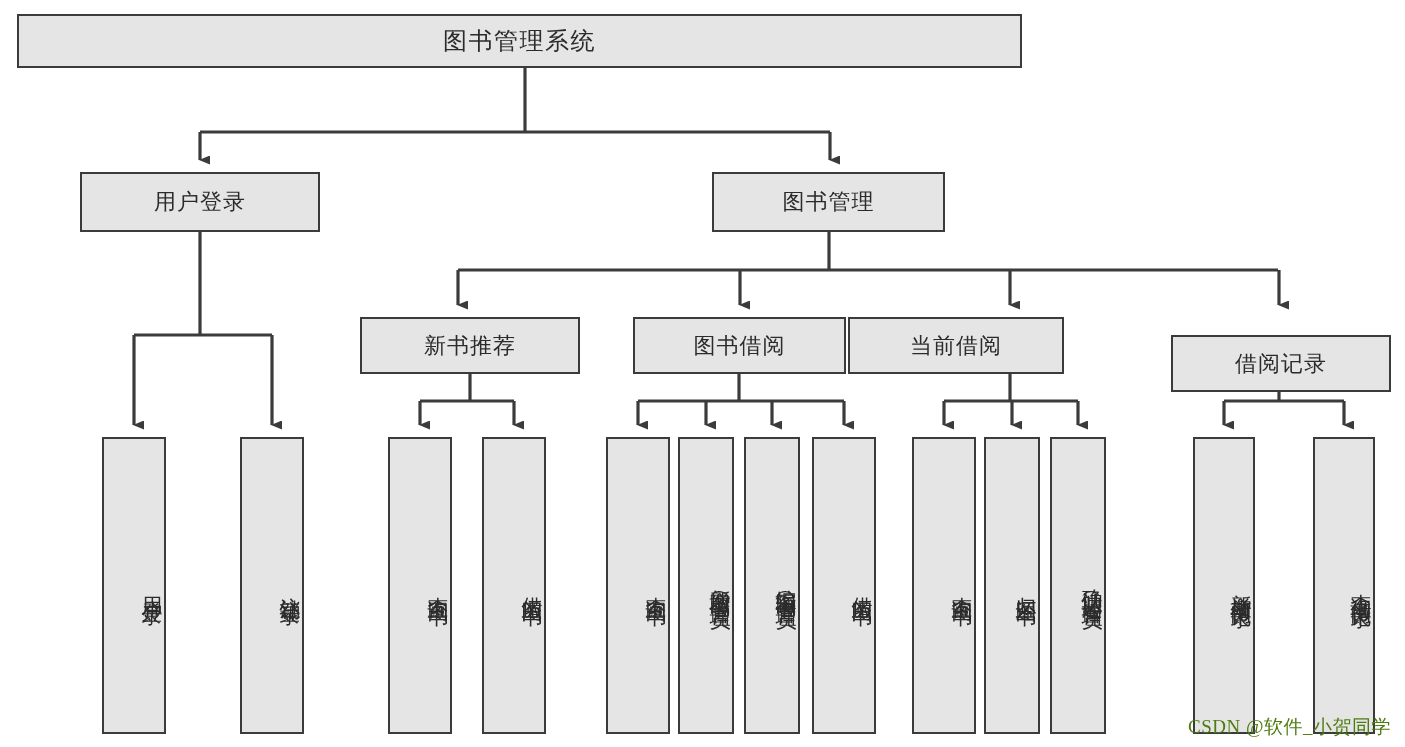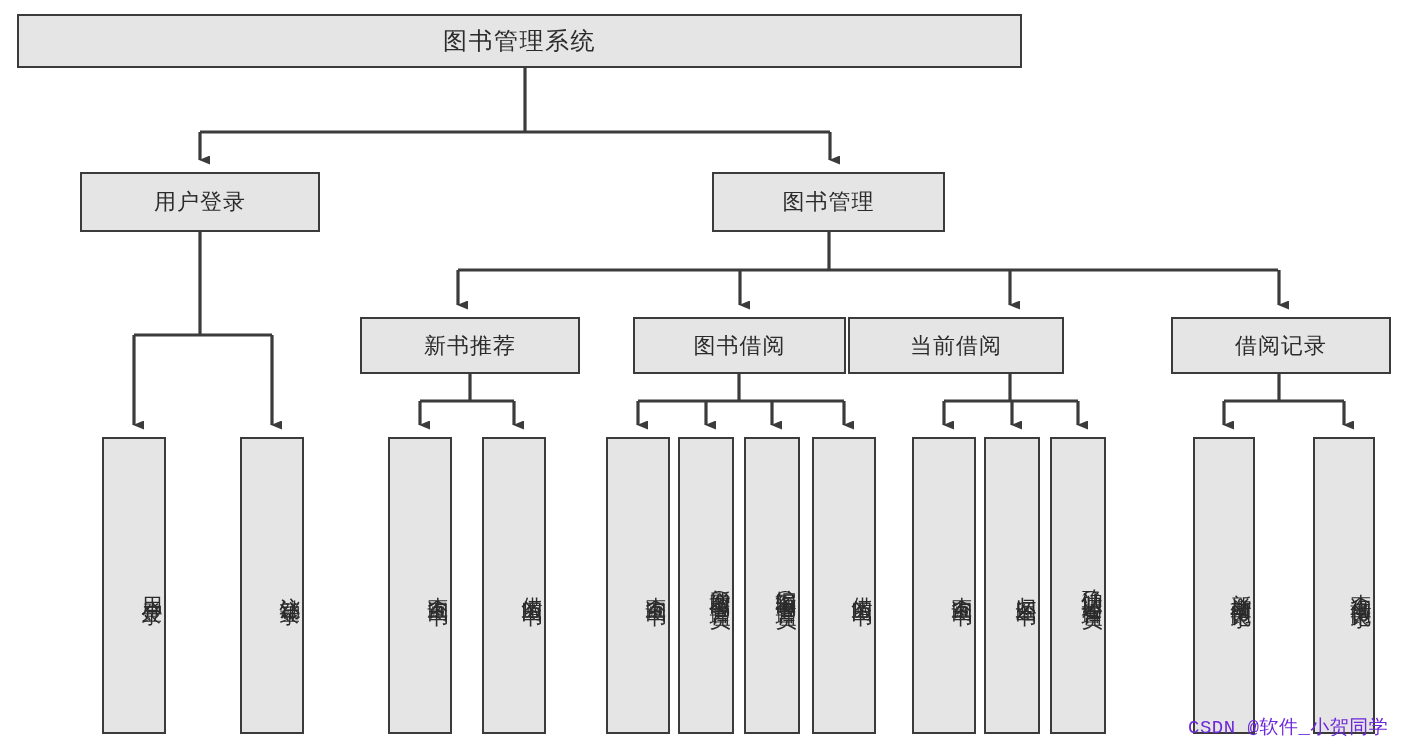--- a/index.html
+++ b/index.html
@@ -58,24 +58,24 @@
     writing-mode: vertical-rl;
     text-orientation: upright;
     display: block;
     max-height: 100%;
   }
   .watermark {
     position: absolute;
     left: 1188px;
     top: 714px;
     font-size: 19px;
-    color: #6d28d9;
+    color: #4d7c0f;
     letter-spacing: 0.5px;
     white-space: nowrap;
-    font-family: Liberation Mono, monospace;
+    font-family: Liberation Serif, serif;
   }
 </style>
 </head>
 <body>
 
 <div id="canvas">
 
   <svg class="connectors" viewBox="0 0 1405 747" xmlns="http://www.w3.org/2000/svg">
     <defs>
       <marker id="arrow" markerWidth="9" markerHeight="11" refX="4.5" refY="10" orient="auto" markerUnits="userSpaceOnUse">
@@ -139,21 +139,21 @@
 
   <div class="node horiz" style="left:712px; top:172px; width:233px; height:60px;">
     <span>图书管理</span>
   </div>
   <div class="node horiz" style="left:633px; top:317px; width:213px; height:57px;text-align:right;">
     <span>图书借阅</span>
   </div>
   <div class="node horiz" style="left:848px; top:317px; width:216px; height:57px;">
     <span>当前借阅</span>
   </div>
-  <div class="node horiz" style="left:1171px; top:317px; width:220px; height:57px;">
+  <div class="node horiz" style="left:1171px; top:335px; width:220px; height:57px;">
     <span>借阅记录</span>
   </div>
 
   <div class="node vert" style="left:102px; top:437px; width:64px; height:297px;">
     <span>用户登录</span>
   </div>
   <div class="node vert" style="left:240px; top:437px; width:64px; height:297px;">
     <span>注销登录</span>
   </div>
 

